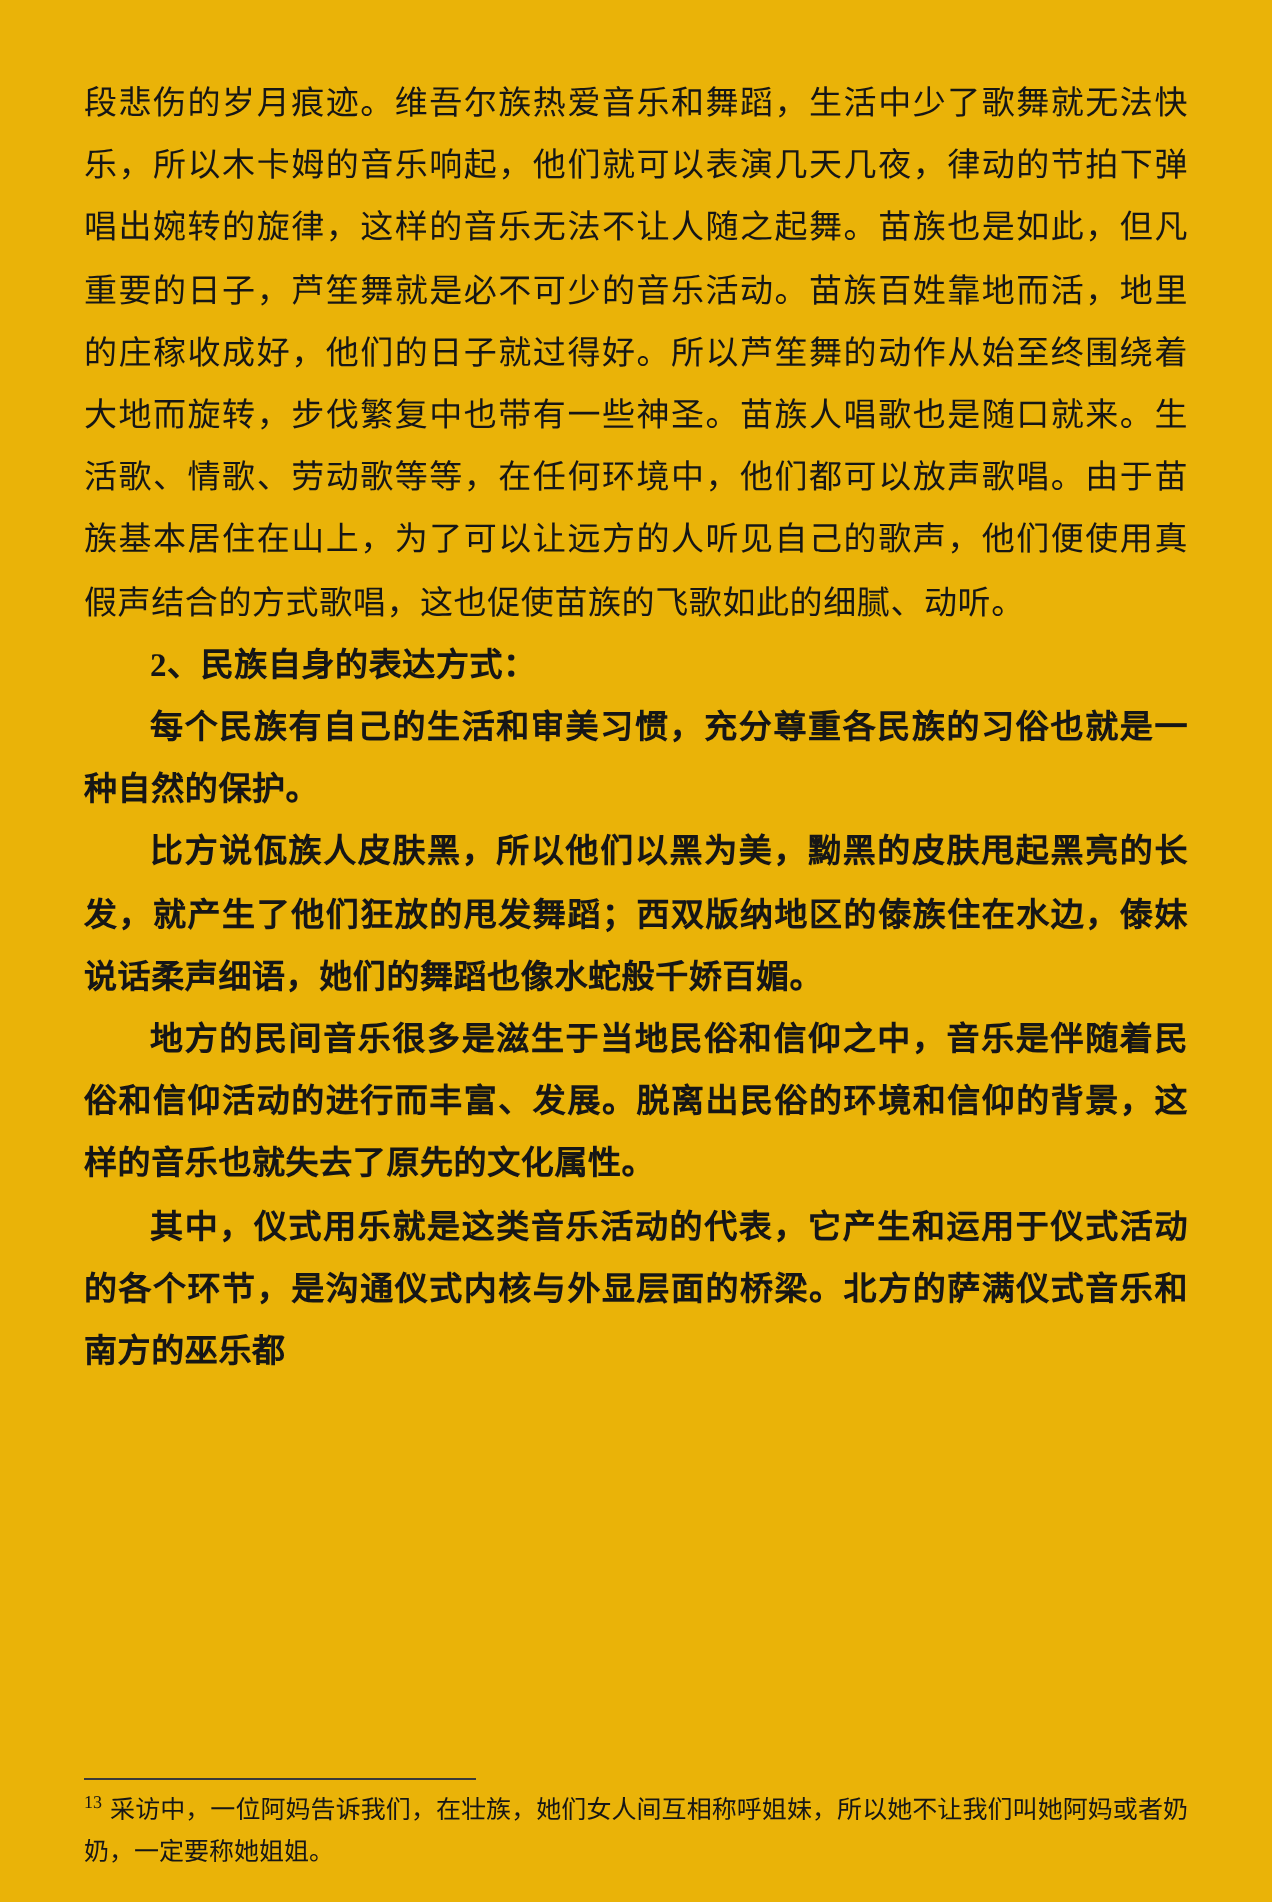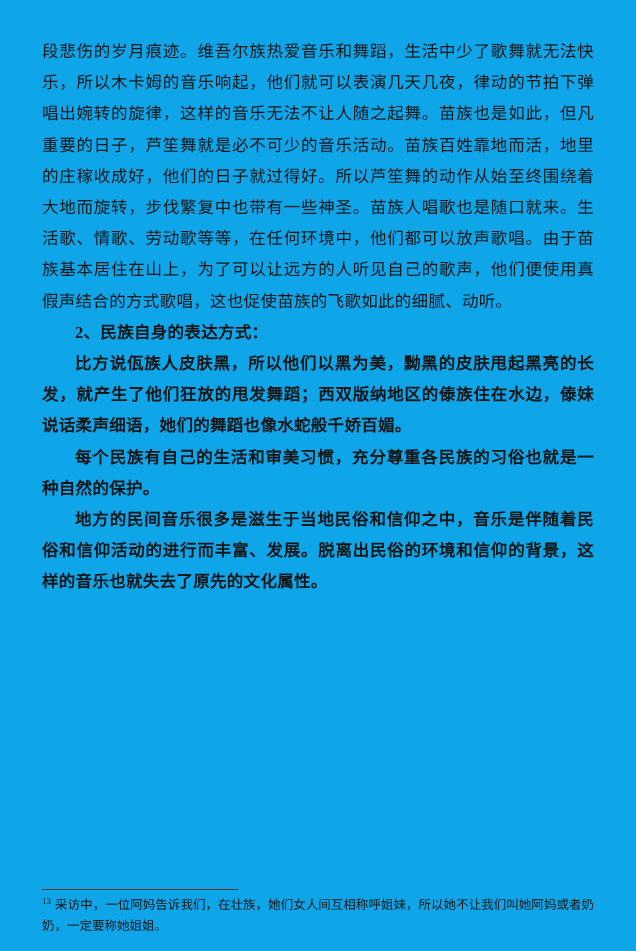--- a/index.html
+++ b/index.html
@@ -12,21 +12,21 @@
     background: #fbfbfb;
     font-family: "Liberation Serif", "DejaVu Serif", serif;
     color: #161616;
   }
   .page {
     width: 636px;
     height: 951px;
     padding: 36px 42px 8px 42px;
     display: flex;
     flex-direction: column;
-    background: #0ea5e9;
+    background: #eab308;
   }
   .body-text {
     width: 552px;
   }
   .para {
     font-size: 16.5px;
     line-height: 31.2px;
     text-align: justify;
     text-justify: inter-ideograph;
     letter-spacing: 0.3px;
@@ -69,28 +69,29 @@
 </head>
 <body>
 
 <div class="page">
   <div class="body-text">
 
     <p class="para">段悲伤的岁月痕迹。维吾尔族热爱音乐和舞蹈，生活中少了歌舞就无法快乐，所以木卡姆的音乐响起，他们就可以表演几天几夜，律动的节拍下弹唱出婉转的旋律，这样的音乐无法不让人随之起舞。苗族也是如此，但凡重要的日子，芦笙舞就是必不可少的音乐活动。苗族百姓靠地而活，地里的庄稼收成好，他们的日子就过得好。所以芦笙舞的动作从始至终围绕着大地而旋转，步伐繁复中也带有一些神圣。苗族人唱歌也是随口就来。生活歌、情歌、劳动歌等等，在任何环境中，他们都可以放声歌唱。由于苗族基本居住在山上，为了可以让远方的人听见自己的歌声，他们便使用真假声结合的方式歌唱，这也促使苗族的飞歌如此的细腻、动听。</p>
 
     <p class="para indent">2、民族自身的表达方式：</p>
 
+    <p class="para indent">每个民族有自己的生活和审美习惯，充分尊重各民族的习俗也就是一种自然的保护。</p>
+
     <p class="para indent">比方说佤族人皮肤黑，所以他们以黑为美，黝黑的皮肤甩起黑亮的长发，就产生了他们狂放的甩发舞蹈；西双版纳地区的傣族住在水边，傣妹说话柔声细语，她们的舞蹈也像水蛇般千娇百媚。</p>
-
-    <p class="para indent">每个民族有自己的生活和审美习惯，充分尊重各民族的习俗也就是一种自然的保护。</p>
 
 
 
     <p class="para indent">地方的民间音乐很多是滋生于当地民俗和信仰之中，音乐是伴随着民俗和信仰活动的进行而丰富、发展。脱离出民俗的环境和信仰的背景，这样的音乐也就失去了原先的文化属性。</p>
 
+    <p class="para indent">其中，仪式用乐就是这类音乐活动的代表，它产生和运用于仪式活动的各个环节，是沟通仪式内核与外显层面的桥梁。北方的萨满仪式音乐和南方的巫乐都</p>
 
   </div>
 
   <div class="footnote-area">
     <div class="fn-rule"></div>
     <p class="fn-text"><sup class="fn-marker">13</sup><span>采访中，一位阿妈告诉我们，在壮族，她们女人间互相称呼姐妹，所以她不让我们叫她阿妈或者奶奶，一定要称她姐姐。</span></p>
   </div>
 </div>
 
 </body></html>

